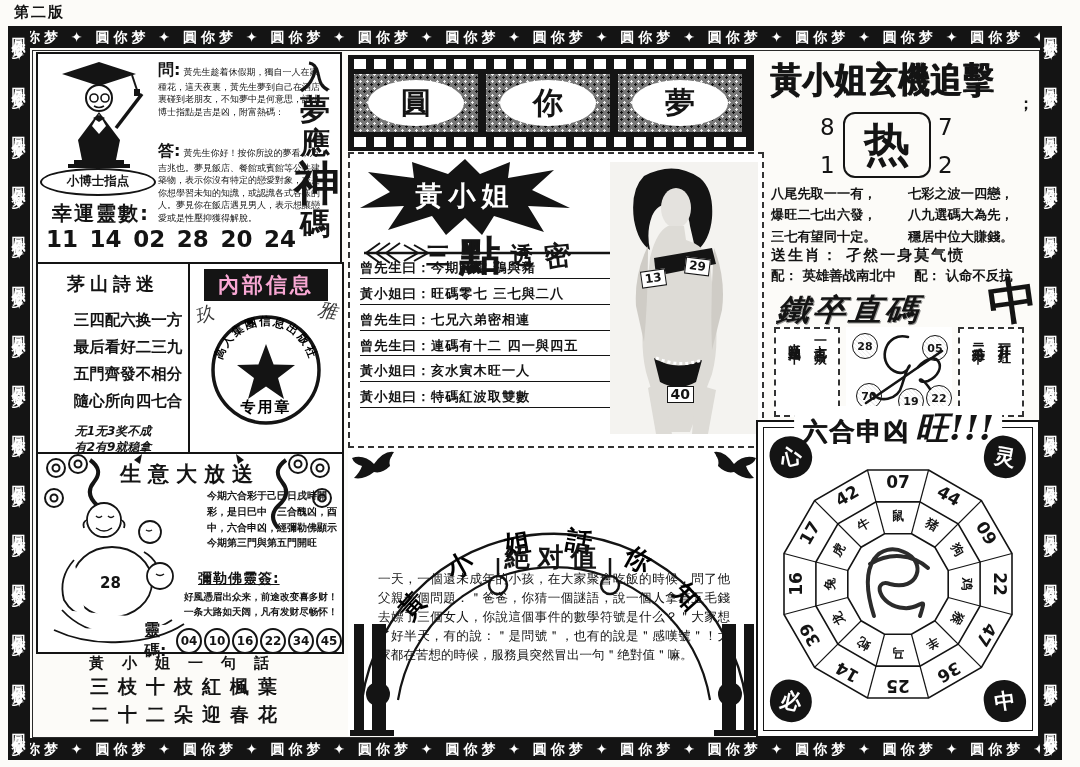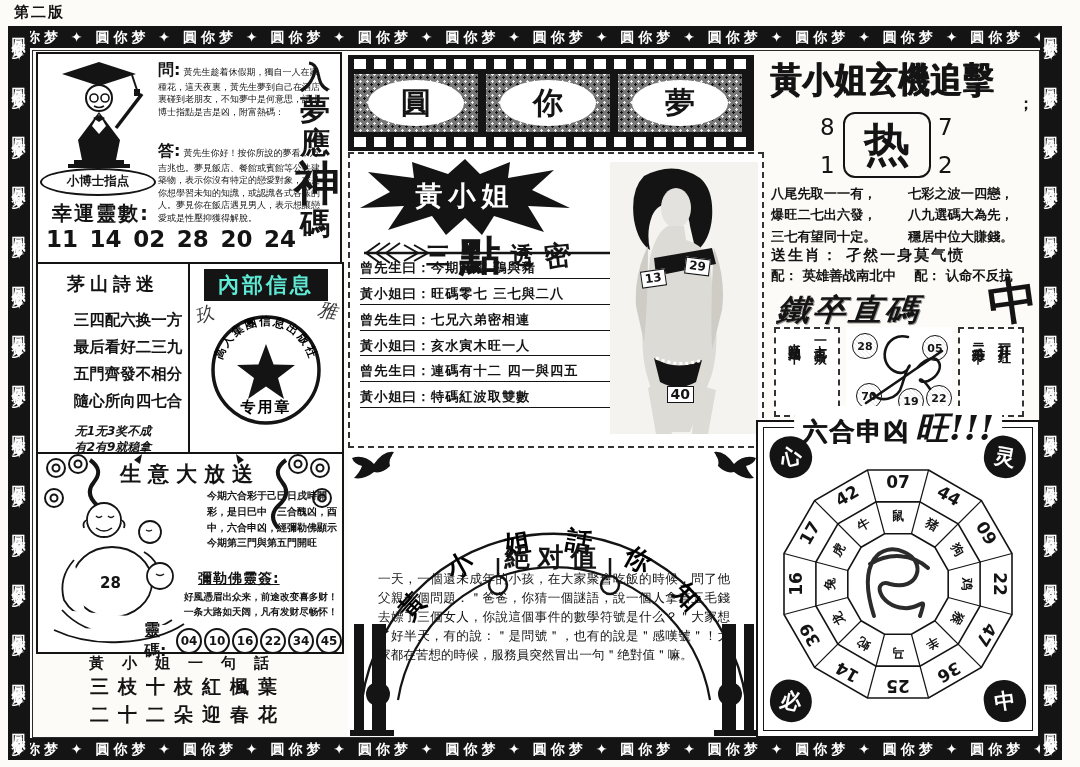--- a/index.html
+++ b/index.html
@@ -33,21 +33,21 @@
   
   #maoshan-box{left:36px;top:262px;width:150px;height:188px;}
   .maoshan-title{margin-top:8px;text-align:center;font-size:18px;font-weight:900;letter-spacing:5px;}
   #maoshan-lines{margin-top:10px;text-align:center;padding-left:30px;}
   #maoshan-lines div{font-size:15.5px;font-weight:bold;line-height:1.75;font-family:"DejaVu Serif",serif;}
   #maoshan-note{margin-top:8px;text-align:center;}
   #maoshan-note div{font-size:12px;font-weight:bold;line-height:1.35;font-style:italic;}
   
   #internal-box{left:188px;top:262px;width:152px;height:188px;}
   .internal-title{display:block;margin:5px auto 0;width:104px;text-align:center;background:#141414;
-        color:#5eead4;font-size:21px;font-weight:900;letter-spacing:3px;padding:2px 10px;}
+        color:#f9a8d4;font-size:21px;font-weight:900;letter-spacing:3px;padding:2px 10px;}
   .sig{position:absolute;font-family:"DejaVu Serif",serif;font-size:19px;font-style:italic;opacity:.85;}
   #sig-left{left:5px;top:38px;transform:rotate(-18deg);}
   #sig-right{right:5px;top:34px;transform:rotate(10deg);}
   #stamp-svg{position:absolute;left:16px;top:44px;}
   .ring-text{font-size:11.5px;font-weight:bold;letter-spacing:2px;font-family:"DejaVu Sans",sans-serif;}
   .stamp-bottom{font-size:15px;font-weight:900;letter-spacing:2px;}
   
   #business-box{left:36px;top:452px;width:304px;height:198px;}
   .business-title{position:absolute;left:0;right:0;top:6px;text-align:center;font-size:21px;
         font-weight:900;letter-spacing:7px;font-family:"DejaVu Serif",serif;}
@@ -351,22 +351,22 @@
           <span class="tchar">三</span>
           <span class="tchar">點</span>
           <span class="tchar">透</span>
           <span class="tchar">密</span>
         </div>
     </div>
     <div id="dialogue-lines">
         <div>曾先生曰：今期旺蛇 鷄與豬</div>
         <div>黃小姐曰：旺碼零七 三七與二八</div>
         <div>曾先生曰：七兄六弟密相連</div>
+        <div>曾先生曰：連碼有十二 四一與四五</div>
         <div>黃小姐曰：亥水寅木旺一人</div>
-        <div>曾先生曰：連碼有十二 四一與四五</div>
         <div>黃小姐曰：特碼紅波取雙數</div>
       </div>
     <svg id="model-photo" width="148" height="272" viewBox="0 0 148 272">
       <rect x="0" y="0" width="148" height="272" fill="#f4f3f0"></rect>
       <path d="M34,14 q30,-16 56,2 q14,12 12,40 q-2,22 -16,34 l-6,-26 q-2,-18 -16,-22 q-16,-2 -22,12 q-6,16 -2,34 q-12,-8 -16,-30 q-4,-30 10,-44z" fill="#141414"></path>
       <ellipse cx="66" cy="46" rx="15" ry="20" fill="#e4e2de"></ellipse>
       <path d="M58,64 l16,0 l2,14 q20,6 24,22 l6,60 q2,30 -4,52 l-22,58 l-26,0 l-18,-60 q-6,-26 -2,-58 l6,-56 q6,-26 18,-32z" fill="#dddbd6"></path>
       <path d="M38,84 q-14,28 -12,60 l8,36 q4,-40 4,-96z" fill="#cfccc6"></path>
       <path d="M104,86 q12,30 8,62 l-10,40 q-2,-50 2,-102z" fill="#cfccc6"></path>
       <path d="M44,96 l58,-10 l4,16 l-60,12z" fill="#141414"></path>

